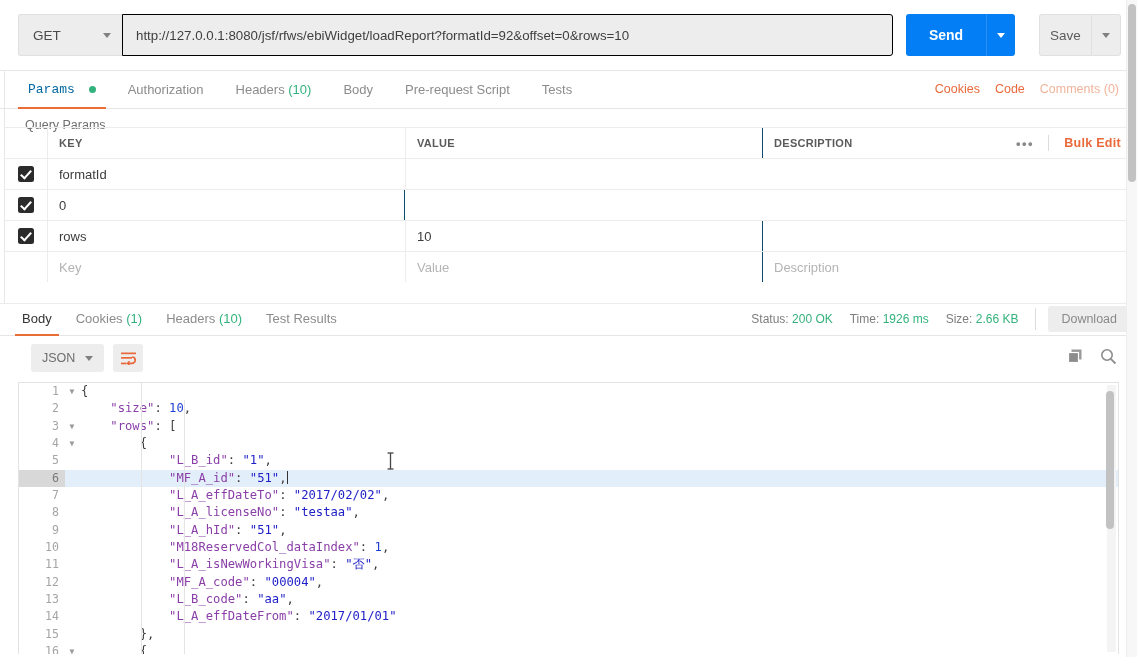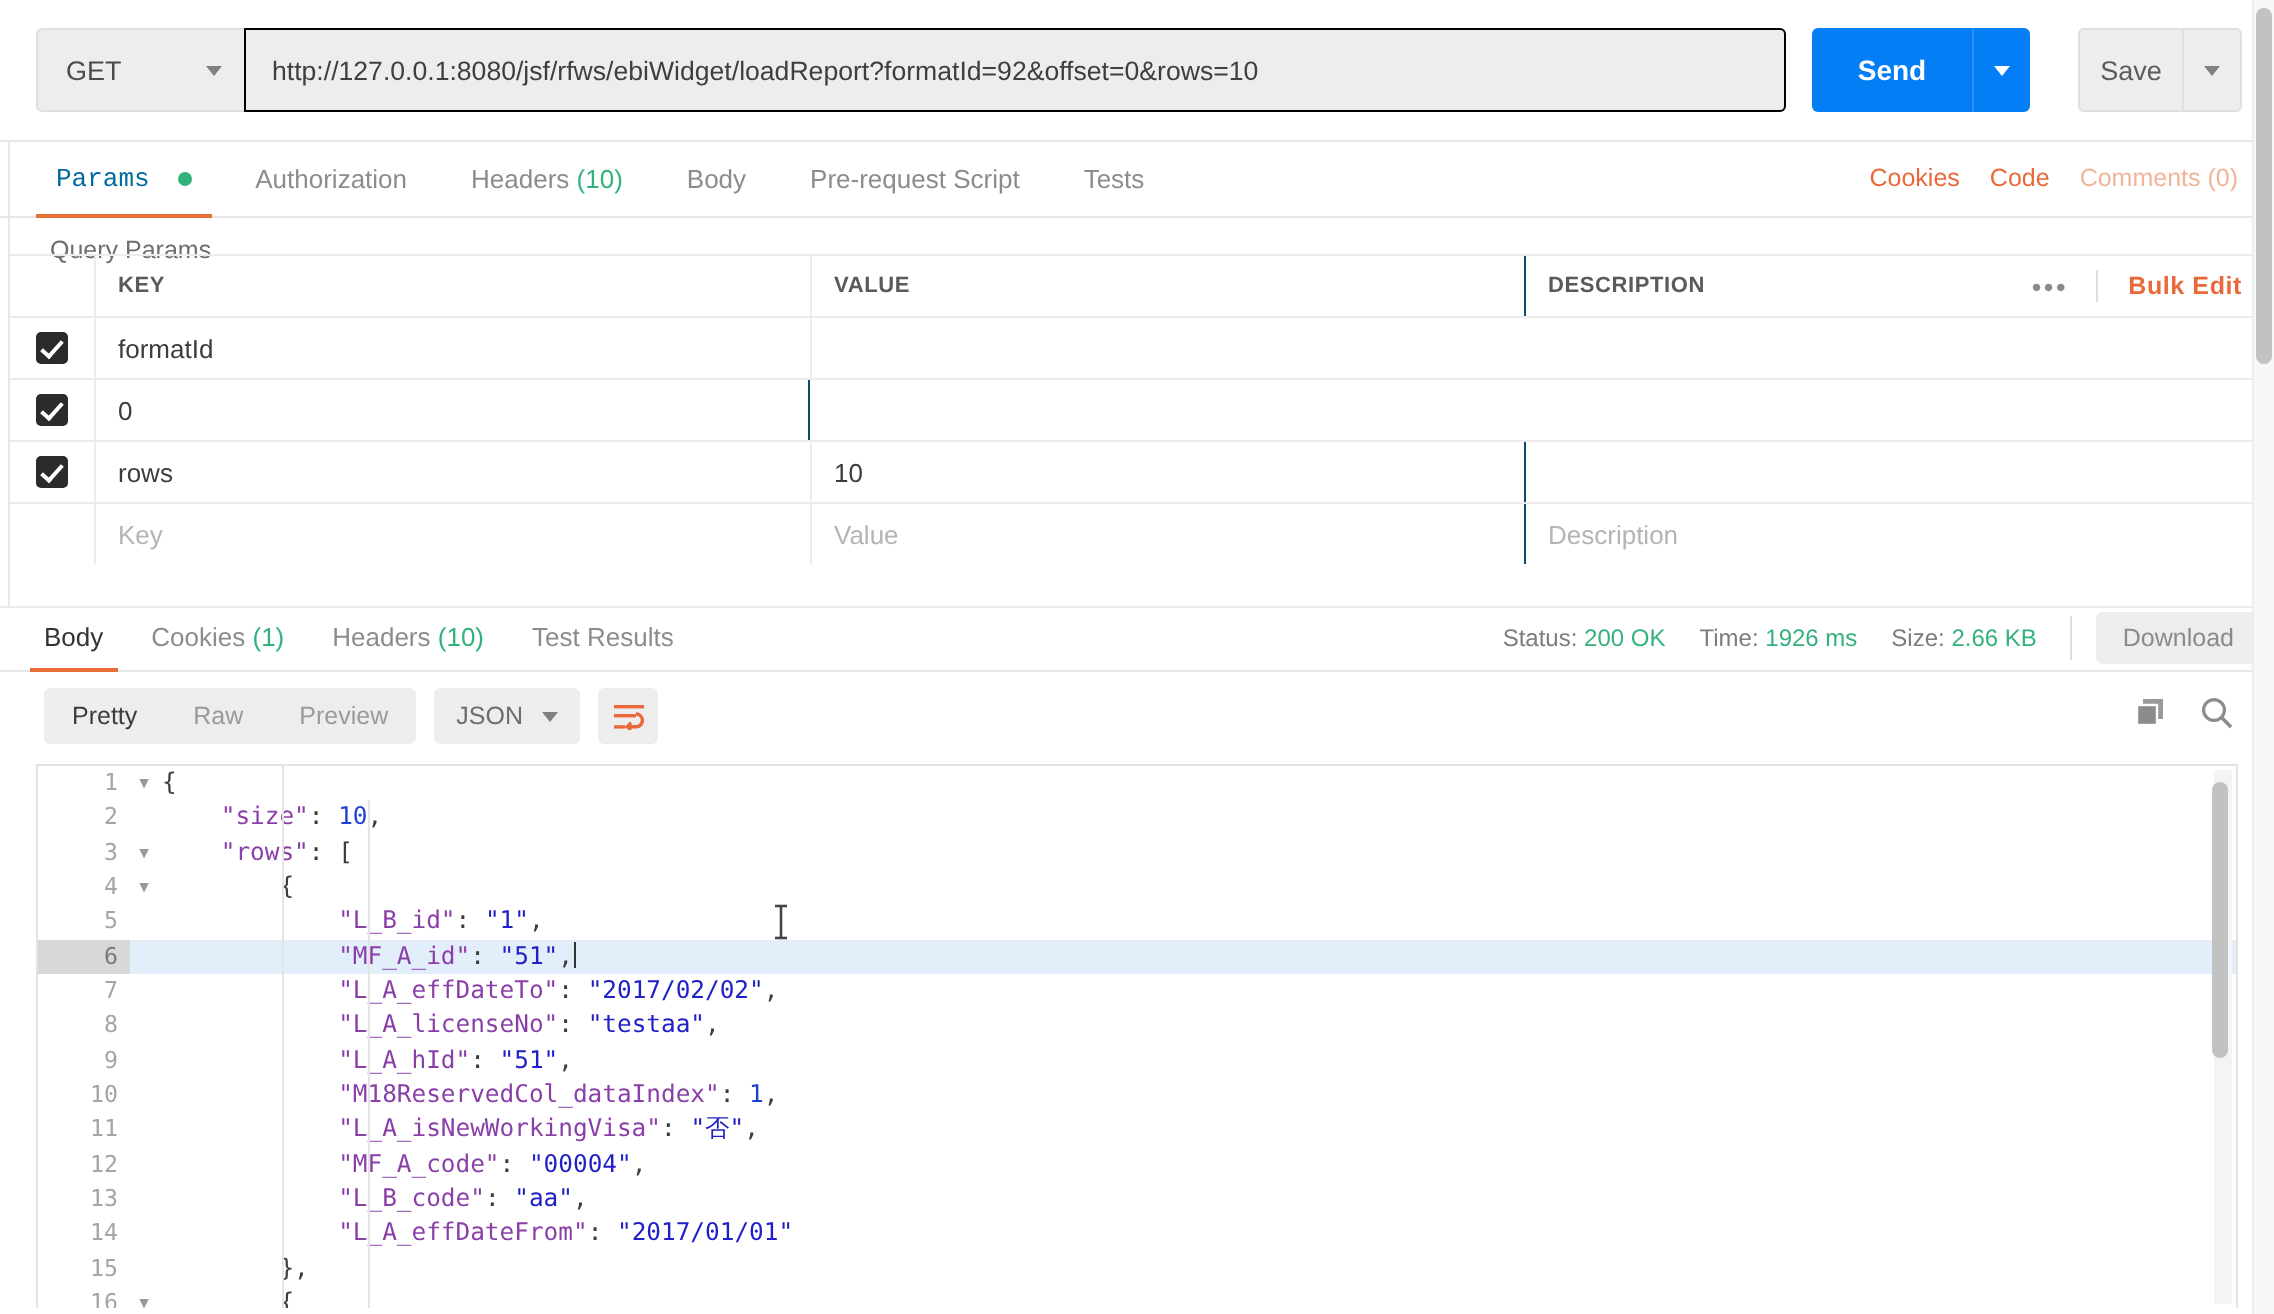--- a/index.html
+++ b/index.html
@@ -393,25 +393,20 @@
       <span class="meta-item">
         <span>Size:</span>
         <span class="meta-v">2.66 KB</span>
       </span>
       <span class="meta-sep"></span>
       <span class="btn-dl">Download</span>
     </div>
   </div>
 
   <div class="body-tools">
-    <div class="seg">
-      <div class="active">Pretty</div>
-      <div>Raw</div>
-      <div>Preview</div>
-    </div>
     <div class="json-sel">
       <span>JSON</span>
       <span class="caret-dn"></span>
     </div>
     <div class="wrap-btn">
       <svg width="15" height="13" viewBox="0 0 15 13">
         <rect x="0" y="0.5" width="15" height="1.7" fill="#e9693b"></rect>
         <rect x="0" y="5" width="11" height="1.7" fill="#e9693b"></rect>
         <path d="M11 5 a3.2 3.2 0 0 1 0 6.4 L7 11.4" stroke="#e9693b" stroke-width="1.7" fill="none"></path>
         <path d="M8.6 9.3 L6.4 11.4 L8.6 13" stroke="#e9693b" stroke-width="1.5" fill="none"></path>

